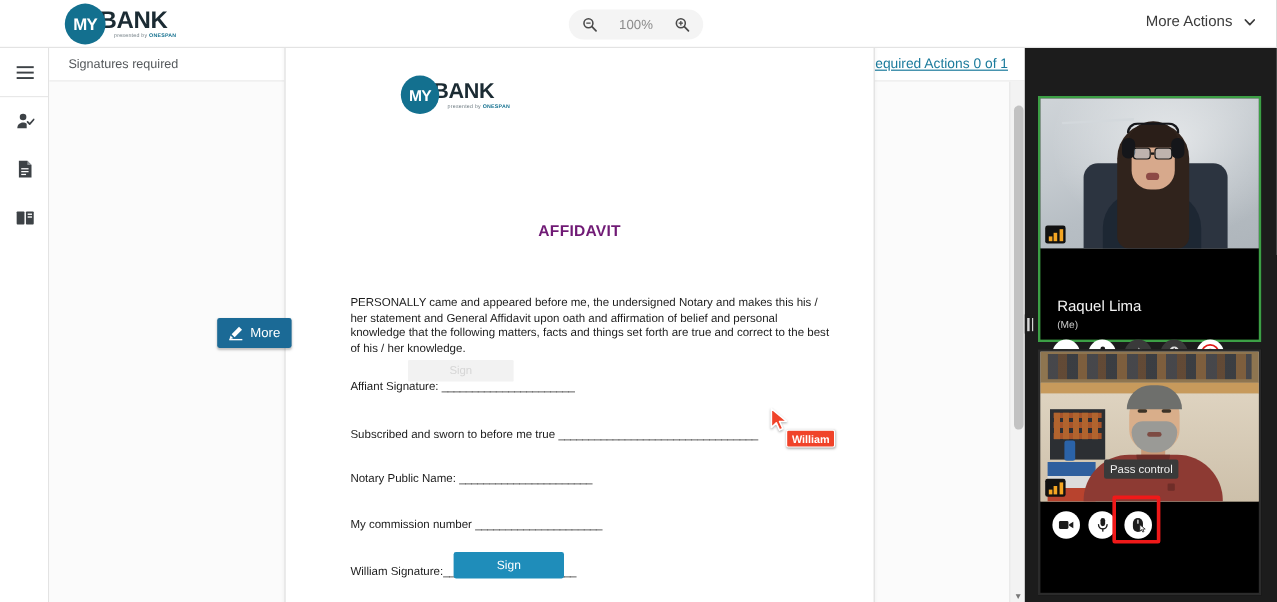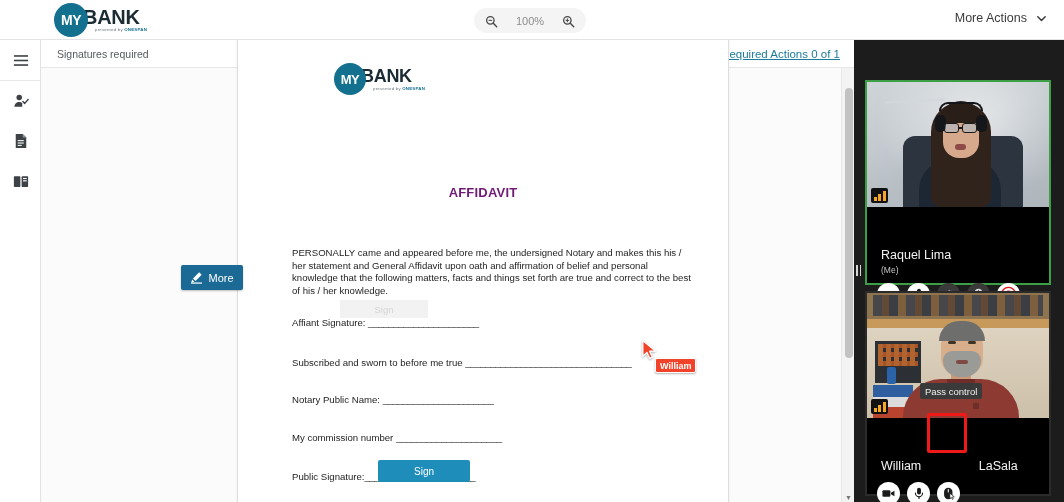--- a/index.html
+++ b/index.html
@@ -478,21 +478,21 @@
 
       <div class="field-row" style="top:405px">
         <span>My commission number </span><span class="ul">_____________________</span>
       </div>
 
       <div class="field-row" style="top:367px">
         <span>Notary Public Name: </span><span class="ul">______________________</span>
       </div>
 
       <div class="field-row" style="top:444px">
-        <span>Public Signature:</span><span class="ul">______________________</span>
+        <span>William Signature:</span><span class="ul">______________________</span>
       </div>
 
       <div class="sign-ghost">Sign</div>
       <div class="sign-blue">Sign</div>
 
     </div>
 
     <div class="next-btn">
       <span>
         <svg viewBox="0 0 16 16" width="13" height="13">
@@ -614,26 +614,20 @@
       <div class="v2-eye-l"></div>
       <div class="v2-eye-r"></div>
       <div class="v2-mouth"></div>
       <div class="v2-logo"></div>
       <div class="signal">
           <i></i>
           <i></i>
           <i></i>
         </div>
     </div>
-    <div class="pmeta">
-      <div class="pname">
-        <span>William</span>
-        <span style="display:inline-block;width:54px"></span><span>LaSala</span>
-      </div>
-    </div>
     <div class="pctrls">
       <div class="cbtn light">
         <span>
           <svg viewBox="0 0 18 12" width="13" height="9">
               <rect x="0.6" y="1.4" width="11" height="9.2" rx="1.6" fill="#1b1b1b"></rect>
               <path d="M12.4 5 17.2 2.2v7.6L12.4 7z" fill="#1b1b1b"></path>
             </svg>
         </span>
       </div>
       <div class="cbtn light">

